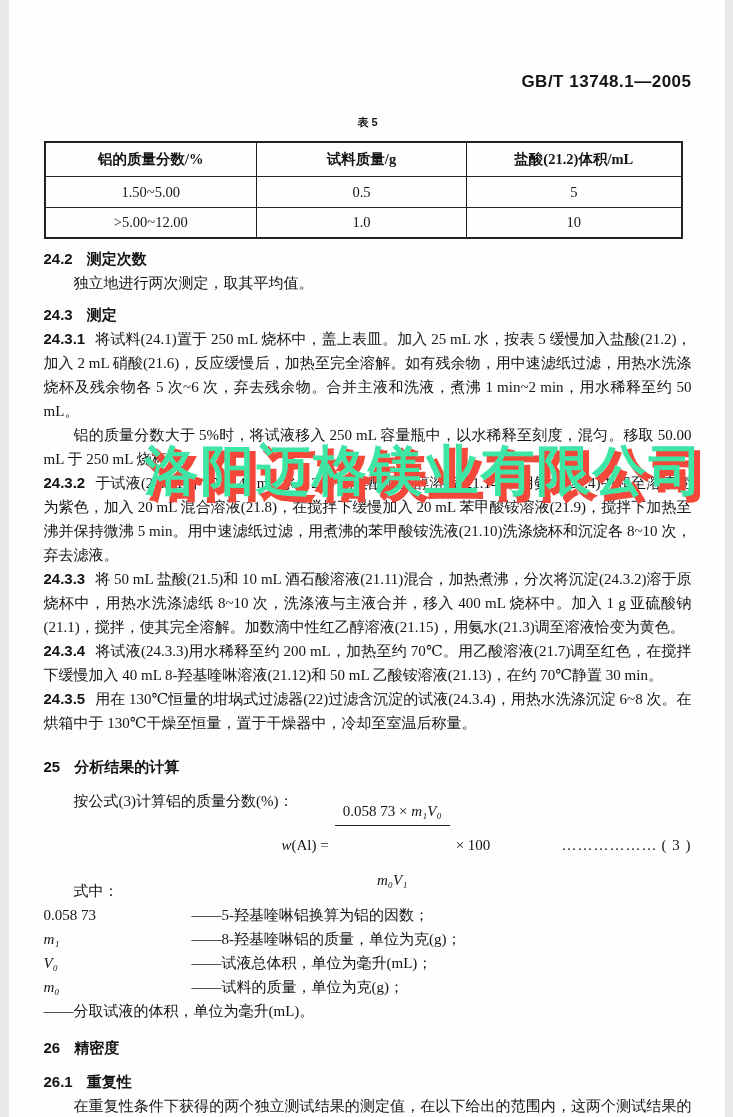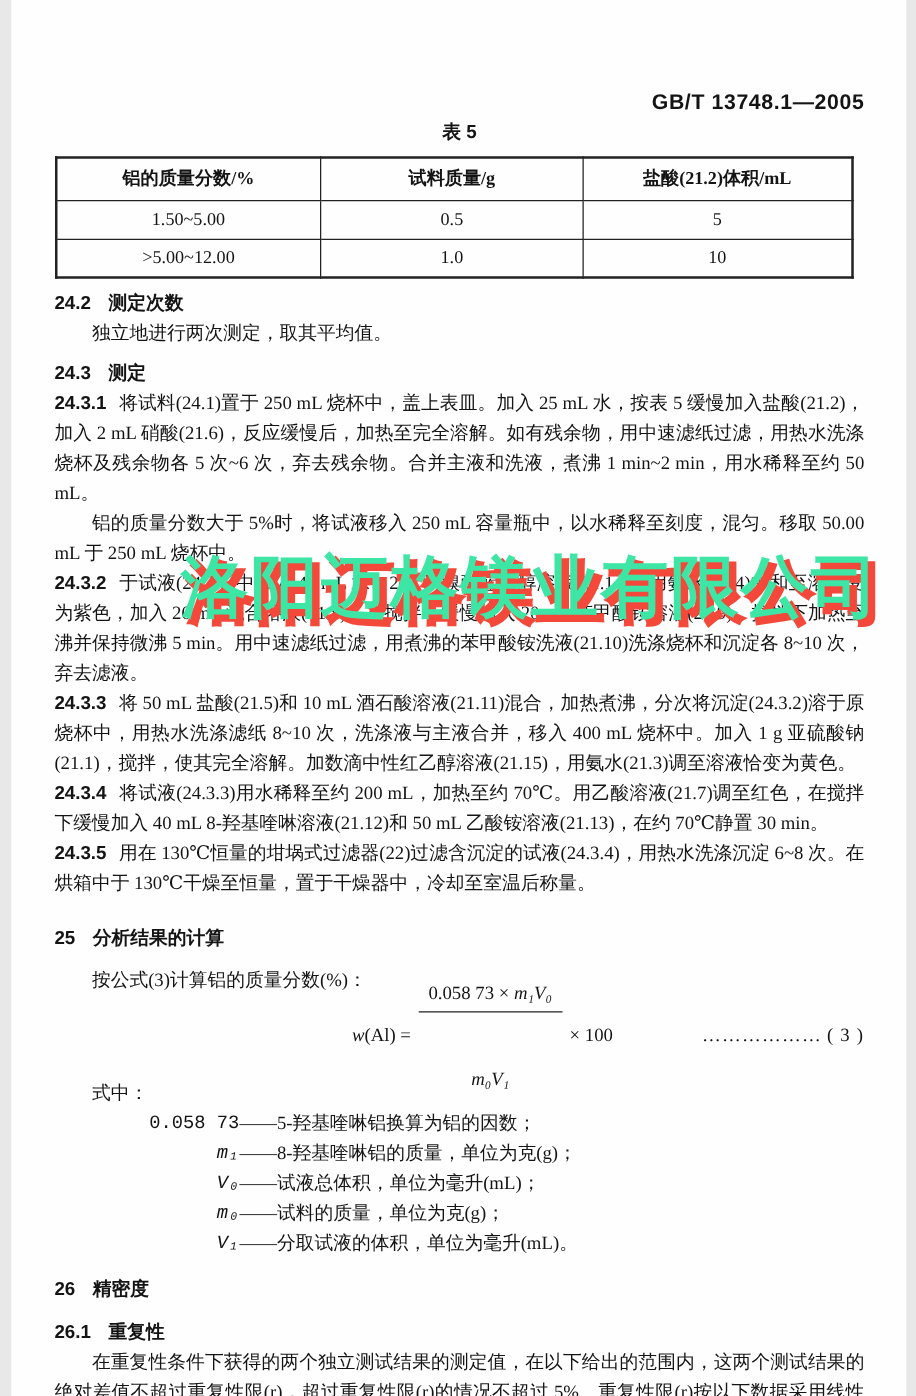--- a/index.html
+++ b/index.html
@@ -20,21 +20,22 @@
     text-align:right;
     font-family:"Liberation Sans","DejaVu Sans",sans-serif;
     font-weight:bold;
     font-size:17px;
     letter-spacing:0.5px;
   }
   .table-caption {
     text-align:center;
     font-family:"Liberation Sans","DejaVu Sans",sans-serif;
     font-weight:bold;
-    font-size:15px;
+    font-size:11px;
+    margin-top:16px;
   }
   table.t5 {
     width:637px;
     margin-top:7px;
     border-collapse:collapse;
     border:2px solid #222;
     table-layout:fixed;
   }
   table.t5 th, table.t5 td {
     border:1px solid #222;
@@ -81,21 +82,21 @@
     text-align:center;
     margin:0 6px;
     vertical-align:middle;
   }
   .frac .numer { border-bottom:1.5px solid #222; padding:0 8px 2px 8px; }
   .frac .denom { padding-top:2px;margin-top:40px; }
   .eq-right { margin-left:auto; white-space:nowrap; letter-spacing:1px; }
   .eq-right .eqnum { margin-left:4px; }
 
   .def-row { display:flex; line-height:24px; }
-  .def-term { width:148px; text-align:right; flex:0 0 148px;font-family:Liberation Mono, monospace; }
+  .def-term { width:148px; text-align:left; flex:0 0 148px; }
   .def-dash { flex:0 0 auto; }
   .def-desc { flex:1; }
   .italic-var { font-style:italic; }
 
   .watermark {
     position:absolute;
     left:136px; top:458px;
     font-family:"Liberation Sans","DejaVu Sans",sans-serif;
     font-weight:bold;
     font-size:54px;
@@ -195,21 +196,20 @@
     <span class="def-term italic-var">V₀</span>
     <span class="def-dash">——</span>
     <span class="def-desc">试液总体积，单位为毫升(mL)；</span>
   </div>
   <div class="def-row">
     <span class="def-term italic-var">m₀</span>
     <span class="def-dash">——</span>
     <span class="def-desc">试料的质量，单位为克(g)；</span>
   </div>
   <div class="def-row">
-    <span class="def-term italic-var">V₁</span>
     <span class="def-dash">——</span>
     <span class="def-desc">分取试液的体积，单位为毫升(mL)。</span>
   </div>
 
   <div class="sec-head mt-md">
     <span class="num">26</span><span>精密度</span>
   </div>
   <div class="sec-head mt-sm">
     <span class="num">26.1</span><span>重复性</span>
   </div>

